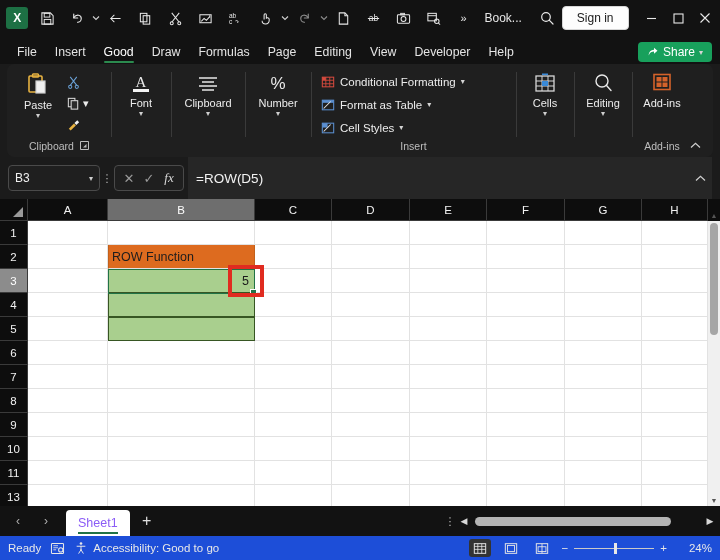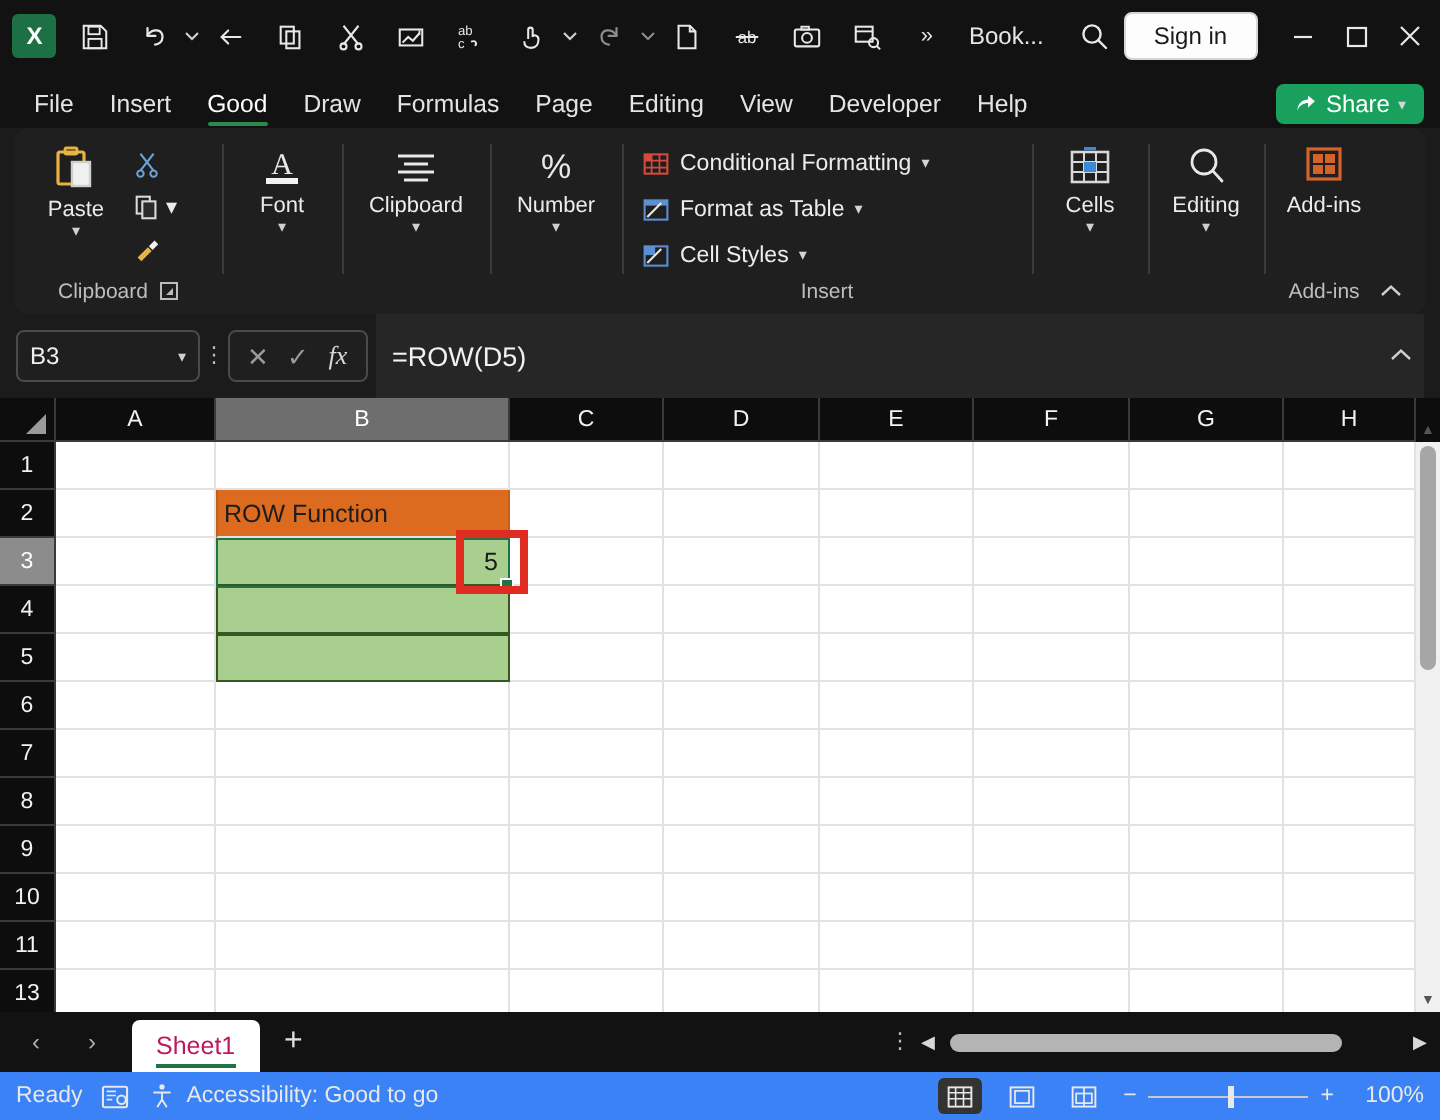--- a/index.html
+++ b/index.html
@@ -173,37 +173,37 @@
     border: 1px solid #ffffff; box-sizing: content-box;
   }
   .redbox {
     position: absolute; border: 4px solid #e02b20; pointer-events: none; box-sizing: border-box;
   }
 
   
   .sheetbar { height: 30px; flex: 0 0 30px; background: #121212; display: flex; align-items: center; padding: 0 4px; }
   .navarrow { width: 28px; height: 24px; display: flex; align-items: center; justify-content: center; color: #b0b0b0; font-size: 12px; }
   .sheettab {
-    background: #ffffff; color: #be185d; font-size: 12.5px; height: 26px;
+    background: #ffffff; color: #8b5cf6; font-size: 12.5px; height: 26px;
     display: flex; align-items: center; padding: 0 12px; border-radius: 4px 4px 0 0;
     position: relative; margin: 4px 2px 0 6px;
   }
   .sheettab::after {
     content: ""; position: absolute; left: 12px; right: 12px; bottom: 2px; height: 2px; background: #217346;
   }
   .addsheet { width: 30px; height: 24px; display:flex; align-items:center; justify-content:center; color:#e0e0e0; font-size: 16px; }
   .hsdots { width: 16px; text-align:center; color:#b9b9b9; font-size: 11px; line-height: 9px; }
   .hscroll { flex: 1 1 auto; height: 16px; display: flex; align-items: center; gap: 3px; }
   .hs-arrow { color: #d8d8d8; font-size: 9px; width: 12px; text-align:center; }
   .hs-track { flex: 1 1 auto; height: 9px; position: relative; }
   .hs-thumb { position: absolute; left: 2px; width: 86%; height: 9px; background: #b4b4b4; border-radius: 5px; }
 
   
   .statusbar {
-    height: 24px; flex: 0 0 24px; background: #3b82f6; display: flex; align-items: center;
+    height: 24px; flex: 0 0 24px; background: #1d4ed8; display: flex; align-items: center;
     padding: 0 8px; color: #e8e8e8; font-size: 11.5px; gap: 9px;
   }
   .sb-item { display: flex; align-items: center; gap: 5px; white-space: nowrap; }
   .viewbtn { width: 22px; height: 18px; display:flex; align-items:center; justify-content:center; color:#e8e8e8; }
   .viewbtn.active { background: #333333; border-radius: 3px; }
   .zoomslider { display: flex; align-items: center; gap: 6px; }
   .zs-track { width: 80px; height: 1px; background: #c9c9c9; position: relative; }
   .zs-knob { position: absolute; left: 40px; top: -5px; width: 3px; height: 11px; background: #e8e8e8; }
   .zoompct { width: 36px; text-align: right; font-size: 11.5px; }
 </style>
@@ -802,16 +802,16 @@
           <rect x="3.5" y="5" width="9" height="5.5" fill="none" stroke="#e8e8e8" stroke-width="1"></rect>
         </svg>
     </div>
     <div class="zoomslider">
       <span>−</span>
       <span class="zs-track">
         <span class="zs-knob"></span>
       </span>
       <span>+</span>
     </div>
-    <div class="zoompct">100%</div>
+    <div class="zoompct">24%</div>
   </div>
 
 </div>
 
 </body></html>

